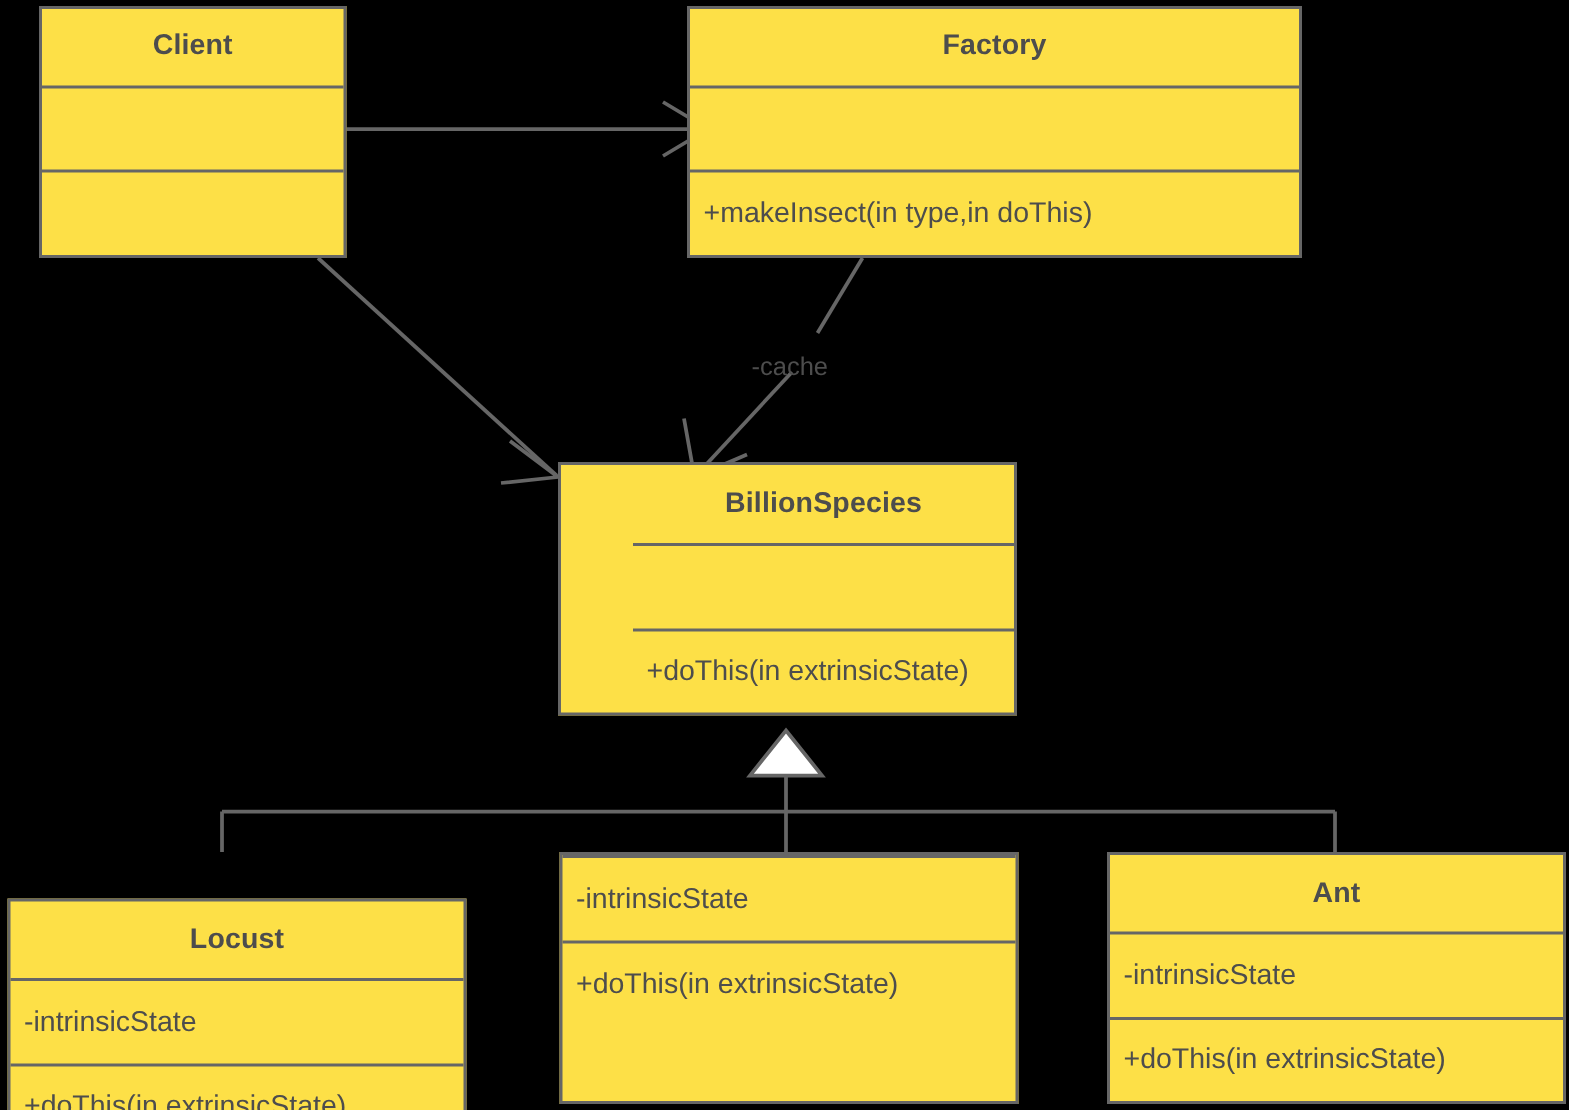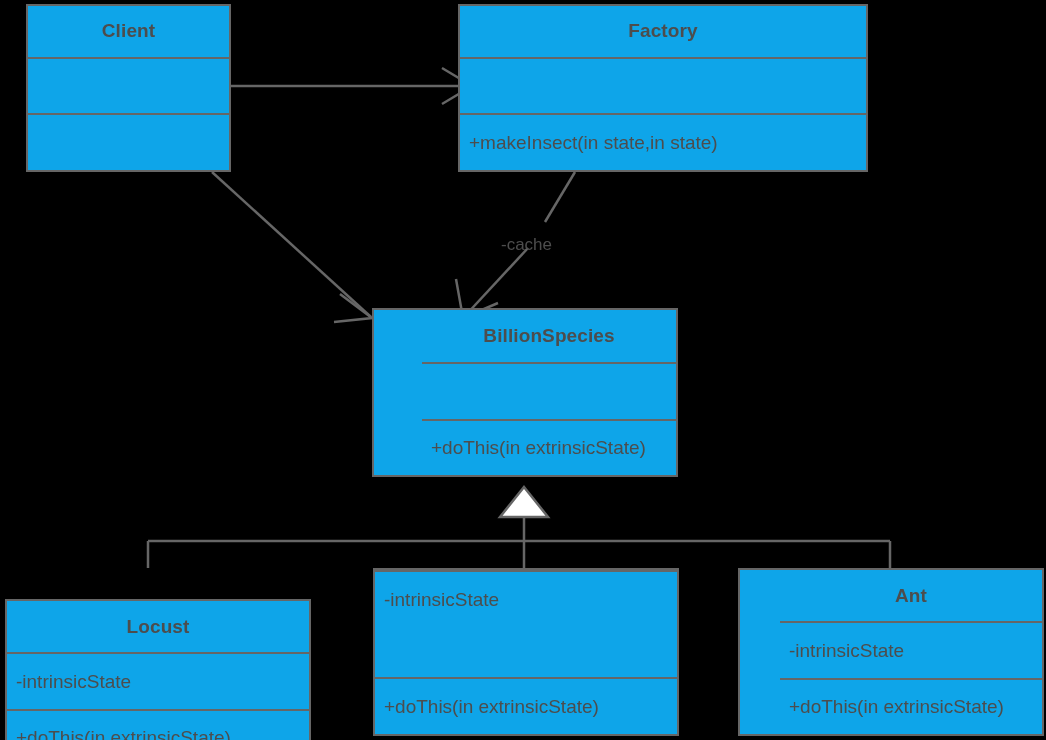--- a/index.html
+++ b/index.html
@@ -19,25 +19,24 @@
     position: absolute;
     left: 0;
     top: 0;
     width: 1046px;
     height: 740px;
     pointer-events: none;
   }
   .umlbox {
     position: absolute;
     box-sizing: border-box;
-    background: #0ea5e9;
+    background: #fde047;
     border: 2px solid #666666;
     display: flex;
     flex-direction: column;
-    justify-content: space-between;
   }
   .compartment {
     box-sizing: border-box;
     display: flex;
     align-items: center;
     overflow: hidden;
     white-space: nowrap;
   }
   .compartment.divider {
     border-top: 2px solid #666666;
@@ -101,21 +100,21 @@
 
   <div class="umlbox" style="left:26px; top:4px; width:205px; height:168px;">
     <div class="compartment c-title" style="height:52px;">Client</div>
     <div class="compartment c-member c-empty divider" style="height:58px;"></div>
     <div class="compartment c-member c-empty divider" style="height:58px;"></div>
   </div>
 
   <div class="umlbox" style="left:458px; top:4px; width:410px; height:168px;">
     <div class="compartment c-title" style="height:52px;">Factory</div>
     <div class="compartment c-member c-empty divider" style="height:58px;"></div>
-    <div class="compartment c-member divider" style="height:58px;">+makeInsect(in state,in state)</div>
+    <div class="compartment c-member divider" style="height:58px;">+makeInsect(in type,in doThis)</div>
   </div>
 
   <div class="edge-label" style="left:501px; top:235px;">-cache</div>
 
   <div class="umlbox" style="left:372px; top:308px; width:306px; height:169px;padding-left:48px;">
     <div class="compartment c-title" style="height:52px;">BillionSpecies</div>
     <div class="compartment c-member c-empty divider" style="height:57px;"></div>
     <div class="compartment c-member divider" style="height:56px;">+doThis(in extrinsicState)</div>
   </div>
 
@@ -123,19 +122,19 @@
     <div class="compartment c-title" style="height:52px;">Locust</div>
     <div class="compartment c-member divider" style="height:57px;">-intrinsicState</div>
     <div class="compartment c-member divider" style="height:57px;">+doThis(in extrinsicState)</div>
   </div>
 
   <div class="umlbox" style="left:373px; top:568px; width:306px; height:168px;">
     <div class="compartment c-member divider" style="height:57px;">-intrinsicState</div>
     <div class="compartment c-member divider" style="height:57px;">+doThis(in extrinsicState)</div>
   </div>
 
-  <div class="umlbox" style="left:738px; top:568px; width:306px; height:168px;padding-left:40px;">
+  <div class="umlbox" style="left:738px; top:568px; width:306px; height:168px;">
     <div class="compartment c-title" style="height:52px;">Ant</div>
     <div class="compartment c-member divider" style="height:57px;">-intrinsicState</div>
     <div class="compartment c-member divider" style="height:57px;">+doThis(in extrinsicState)</div>
   </div>
 
 </div>
 
 </body></html>

